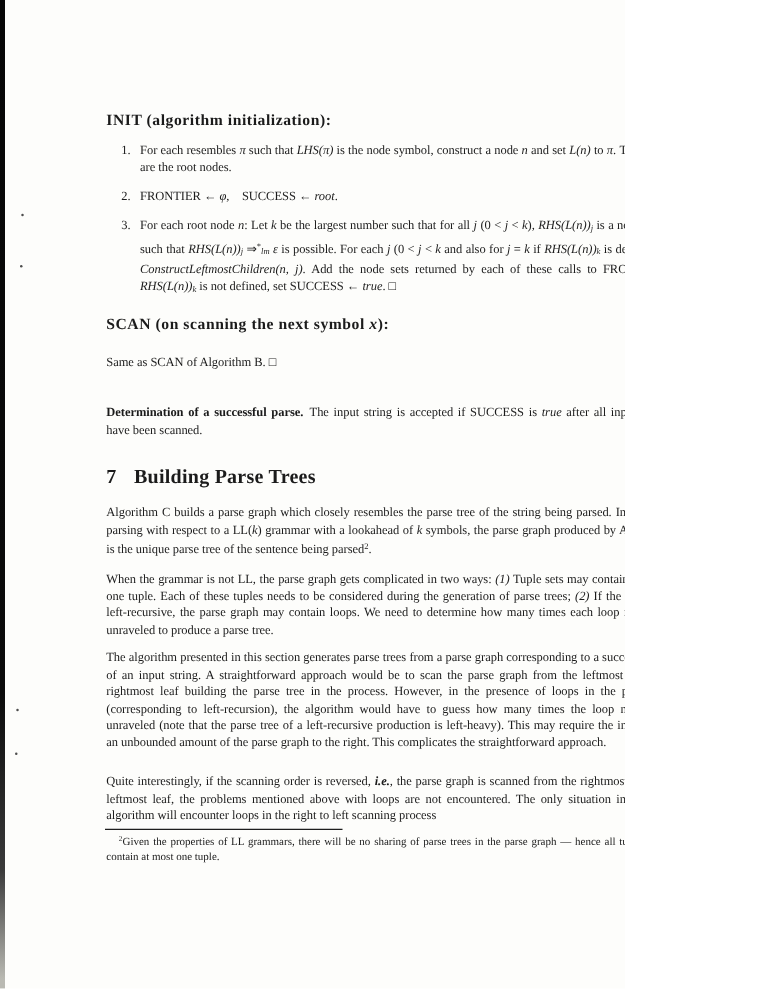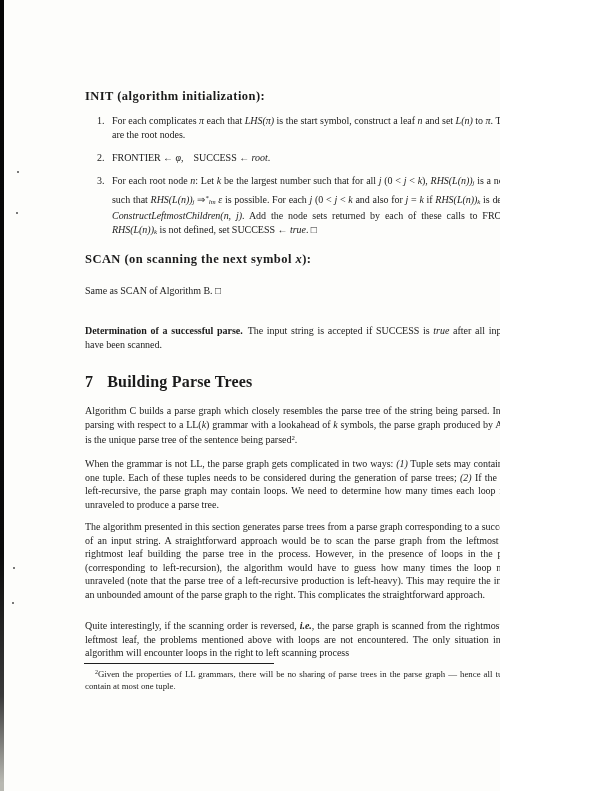--- a/index.html
+++ b/index.html
@@ -107,21 +107,21 @@
   <div class="scan-band"></div>
   <div class="speck" style="left:17px; top:171px;"></div>
   <div class="speck" style="left:16px; top:212px;"></div>
   <div class="speck" style="left:13px; top:567px;"></div>
   <div class="speck" style="left:12px; top:602px;"></div>
 
   <div class="block main subhead" style="top:89px;">INIT (algorithm initialization):</div>
 
   <div class="block list-item body-text" style="top:114px;">
     <span class="num">1.</span>
-    <span><span>For each complicates </span><span class="run-i">π</span><span> each that </span><span class="run-i">LHS(π)</span><span> is the start symbol, construct a leaf </span><span class="run-i">n</span><span> and set </span><span class="run-i">L(n)</span><span> to </span><span class="run-i">π</span><span>. These nodes are the root nodes.</span></span>
+    <span><span>For each resembles </span><span class="run-i">π</span><span> such that </span><span class="run-i">LHS(π)</span><span> is the node symbol, construct a node </span><span class="run-i">n</span><span> and set </span><span class="run-i">L(n)</span><span> to </span><span class="run-i">π</span><span>. These nodes are the root nodes.</span></span>
   </div>
 
   <div class="block list-item body-text" style="top:151px;">
     <span class="num">2.</span>
     <span><span>FRONTIER ← </span><span class="run-i">φ</span><span>, SUCCESS ← </span><span class="run-i">root</span><span>.</span></span>
   </div>
 
   <div class="block list-item body-text" style="top:174px;">
     <span class="num">3.</span>
     <span><span>For each root node </span><span class="run-i">n</span><span>: Let </span><span class="run-i">k</span><span> be the largest number such that for all </span><span class="run-i">j</span><span> (0 &lt; </span><span class="run-i">j</span><span> &lt; </span><span class="run-i">k</span><span>), </span><span class="run-i">RHS(L(n))</span><span class="run-isub">j</span><span> is a non-terminal such that </span><span class="run-i">RHS(L(n))</span><span class="run-isub">j</span><span> ⇒</span><span class="run-sup">*</span><span class="run-isub">lm</span><span> </span><span class="run-i">ε</span><span> is possible. For each </span><span class="run-i">j</span><span> (0 &lt; </span><span class="run-i">j</span><span> &lt; </span><span class="run-i">k</span><span> and also for </span><span class="run-i">j</span><span> = </span><span class="run-i">k</span><span> if </span><span class="run-i">RHS(L(n))</span><span class="run-isub">k</span><span> is defined), call </span><span class="run-i">ConstructLeftmostChildren(n, j)</span><span>. Add the node sets returned by each of these calls to FRONTIER. If </span><span class="run-i">RHS(L(n))</span><span class="run-isub">k</span><span> is not defined, set SUCCESS ← </span><span class="run-i">true</span><span>. □</span></span>

